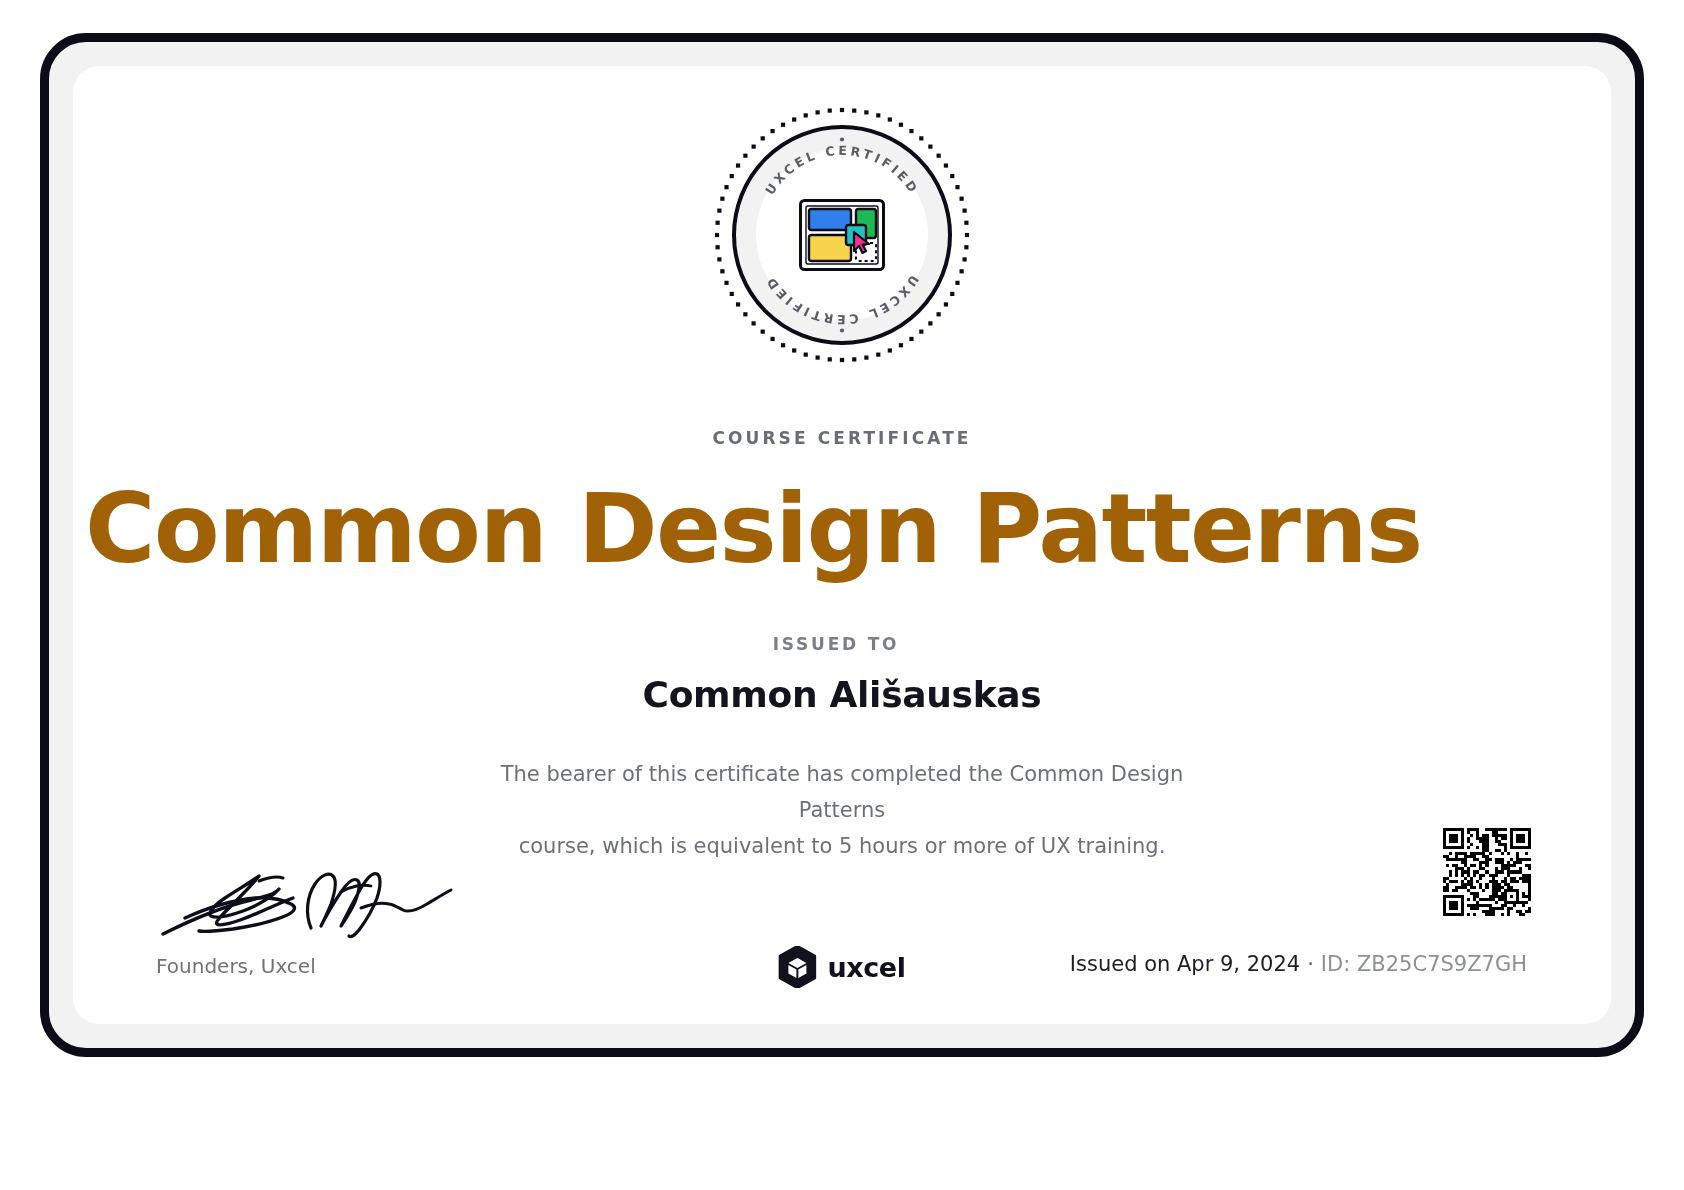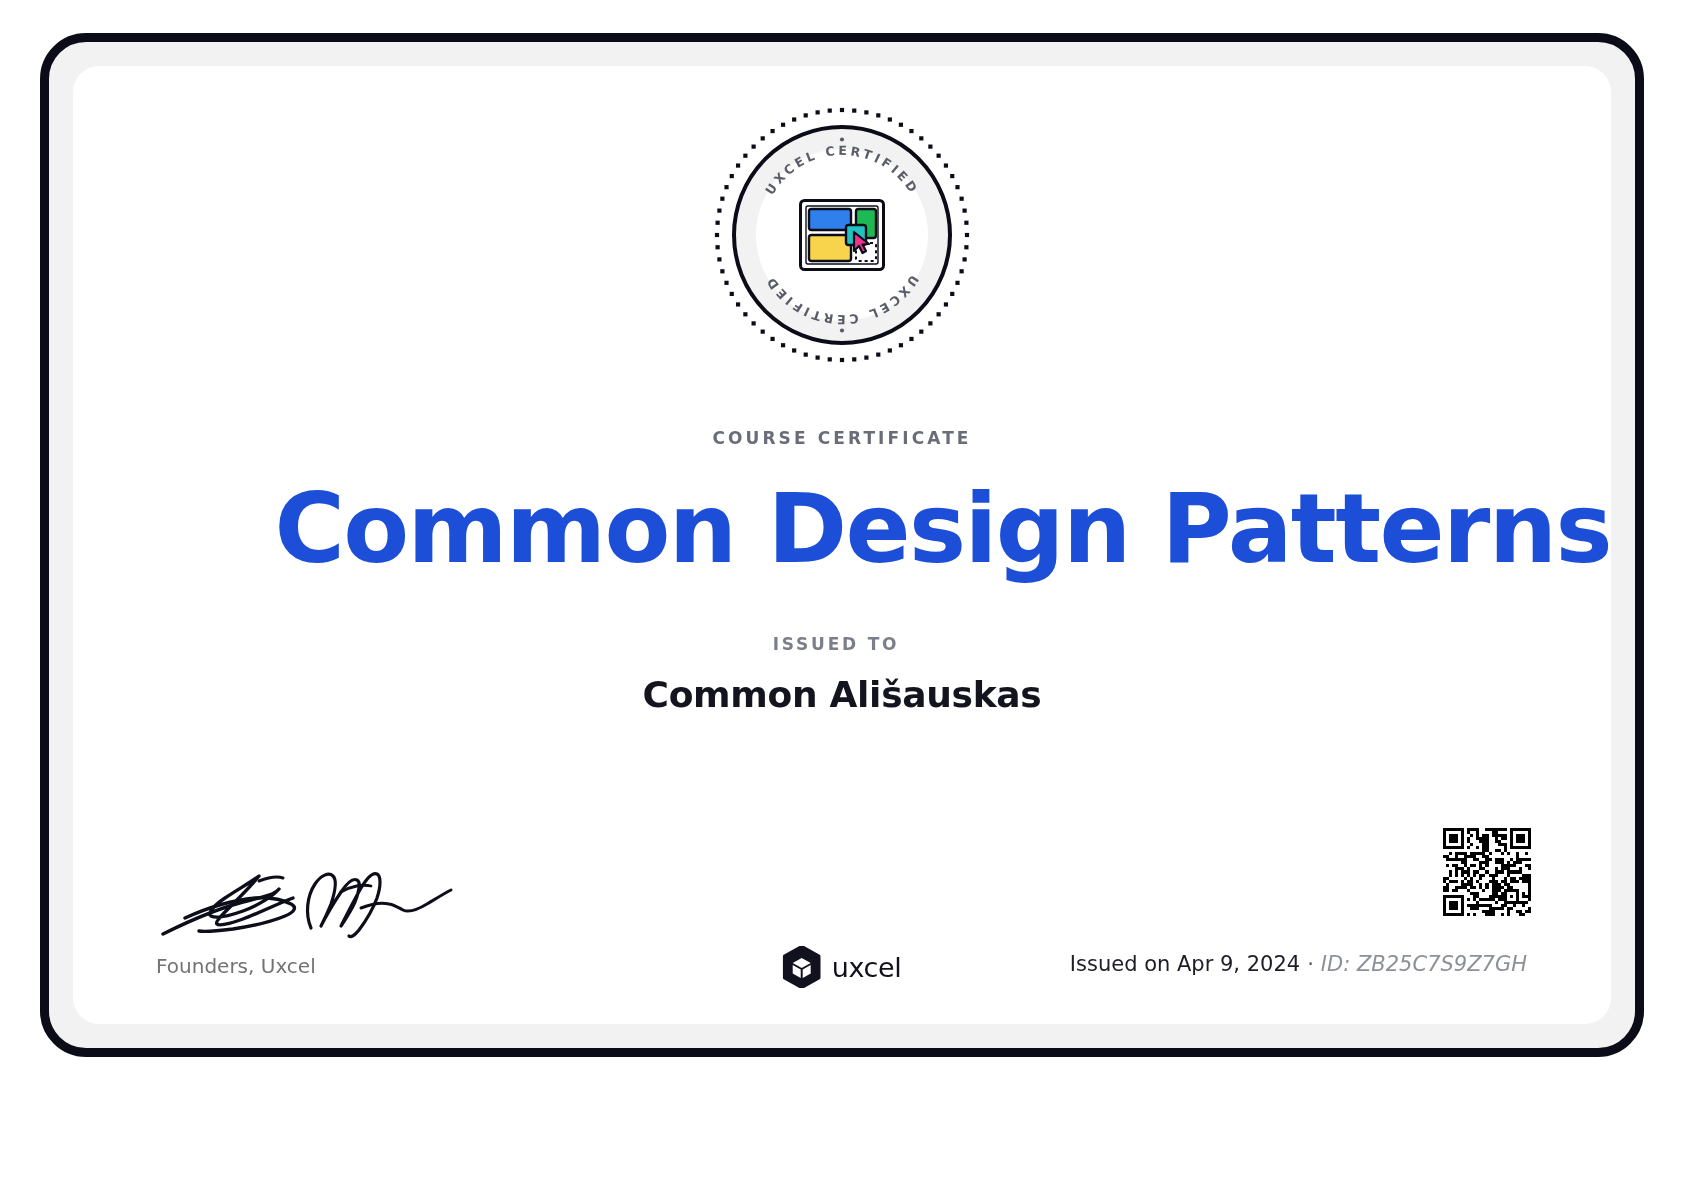--- a/index.html
+++ b/index.html
@@ -101,26 +101,26 @@
     font-size: 17px;
     font-weight: 700;
     letter-spacing: 3.1px;
     color: #6a6d78;
   }
 
   .course-title {
     position: absolute;
     left: 12px; right: 0;
     top: 412px;
-    text-align: right;
+    text-align: left;
     font-size: 96px;
     line-height: 1.08;
     font-weight: 700;
     letter-spacing: -1.6px;
-    color: #1d4ed8;
+    color: #a16207;
   }
 
   .issued-to-label {
     position: absolute;
     left: 0; right: 12px;
     top: 568px;
     text-align: center;
     font-size: 17px;
     font-weight: 600;
     letter-spacing: 2.8px;
@@ -171,35 +171,35 @@
     left: 50%;
     transform: translateX(-50%);
     top: 880px;
     display: flex;
     align-items: center;
     gap: 11px;
   }
   .brand-mark { width: 38px; height: 42px; display: block; }
   .brand-word {
     font-size: 27px;
-    font-weight: 400;
+    font-weight: 700;
     color: #11111d;
     letter-spacing: -0.4px;
   }
 
   .issue-line {
     position: absolute;
     right: 84px;
     top: 886px;
     font-size: 21px;
     color: #1d1d28;
     white-space: nowrap;
   }
   .issue-sep { color: #55585f; margin: 0 7px; }
-  .issue-id { color: #8d9099; font-style: italic; }
+  .issue-id { color: #8d9099; }
 
   .qr {
     position: absolute;
     right: 80px;
     top: 762px;
     width: 88px;
     height: 88px;
     image-rendering: pixelated;
   }
 </style>
@@ -311,20 +311,24 @@
     </div>
 
     <div class="kicker">COURSE CERTIFICATE</div>
 
     <h1 class="course-title">Common Design Patterns</h1>
 
     <div class="issued-to-label">ISSUED TO</div>
 
     <div class="recipient-name">Common Ališauskas</div>
 
+    <div class="description">
+      <div>The bearer of this certificate has completed the Common Design Patterns</div>
+      <div>course, which is equivalent to 5 hours or more of UX training.</div>
+    </div>
 
     <svg class="signatures" viewBox="0 0 300 90">
       <g fill="none" stroke="#0e0e1a" stroke-linecap="round" stroke-linejoin="round">
         <path d="M8,78 C40,62 70,50 96,44 C112,40 120,38 124,33 C118,40 104,49 88,55
                  C74,60 62,63 56,60 C52,58 58,50 70,42 C82,34 96,26 104,20
                  C96,30 84,42 74,52 C66,60 60,66 62,68 C64,70 74,68 88,63
                  C104,57 122,48 138,42" stroke-width="3.4"></path>
         <path d="M30,62 C52,52 78,44 100,42 C116,41 128,44 136,48
                  C142,51 140,56 130,60 C118,65 98,70 78,73 C62,75 50,76 44,75" stroke-width="3.4"></path>
         <path d="M104,25 C112,22 122,20 128,22" stroke-width="3"></path>

